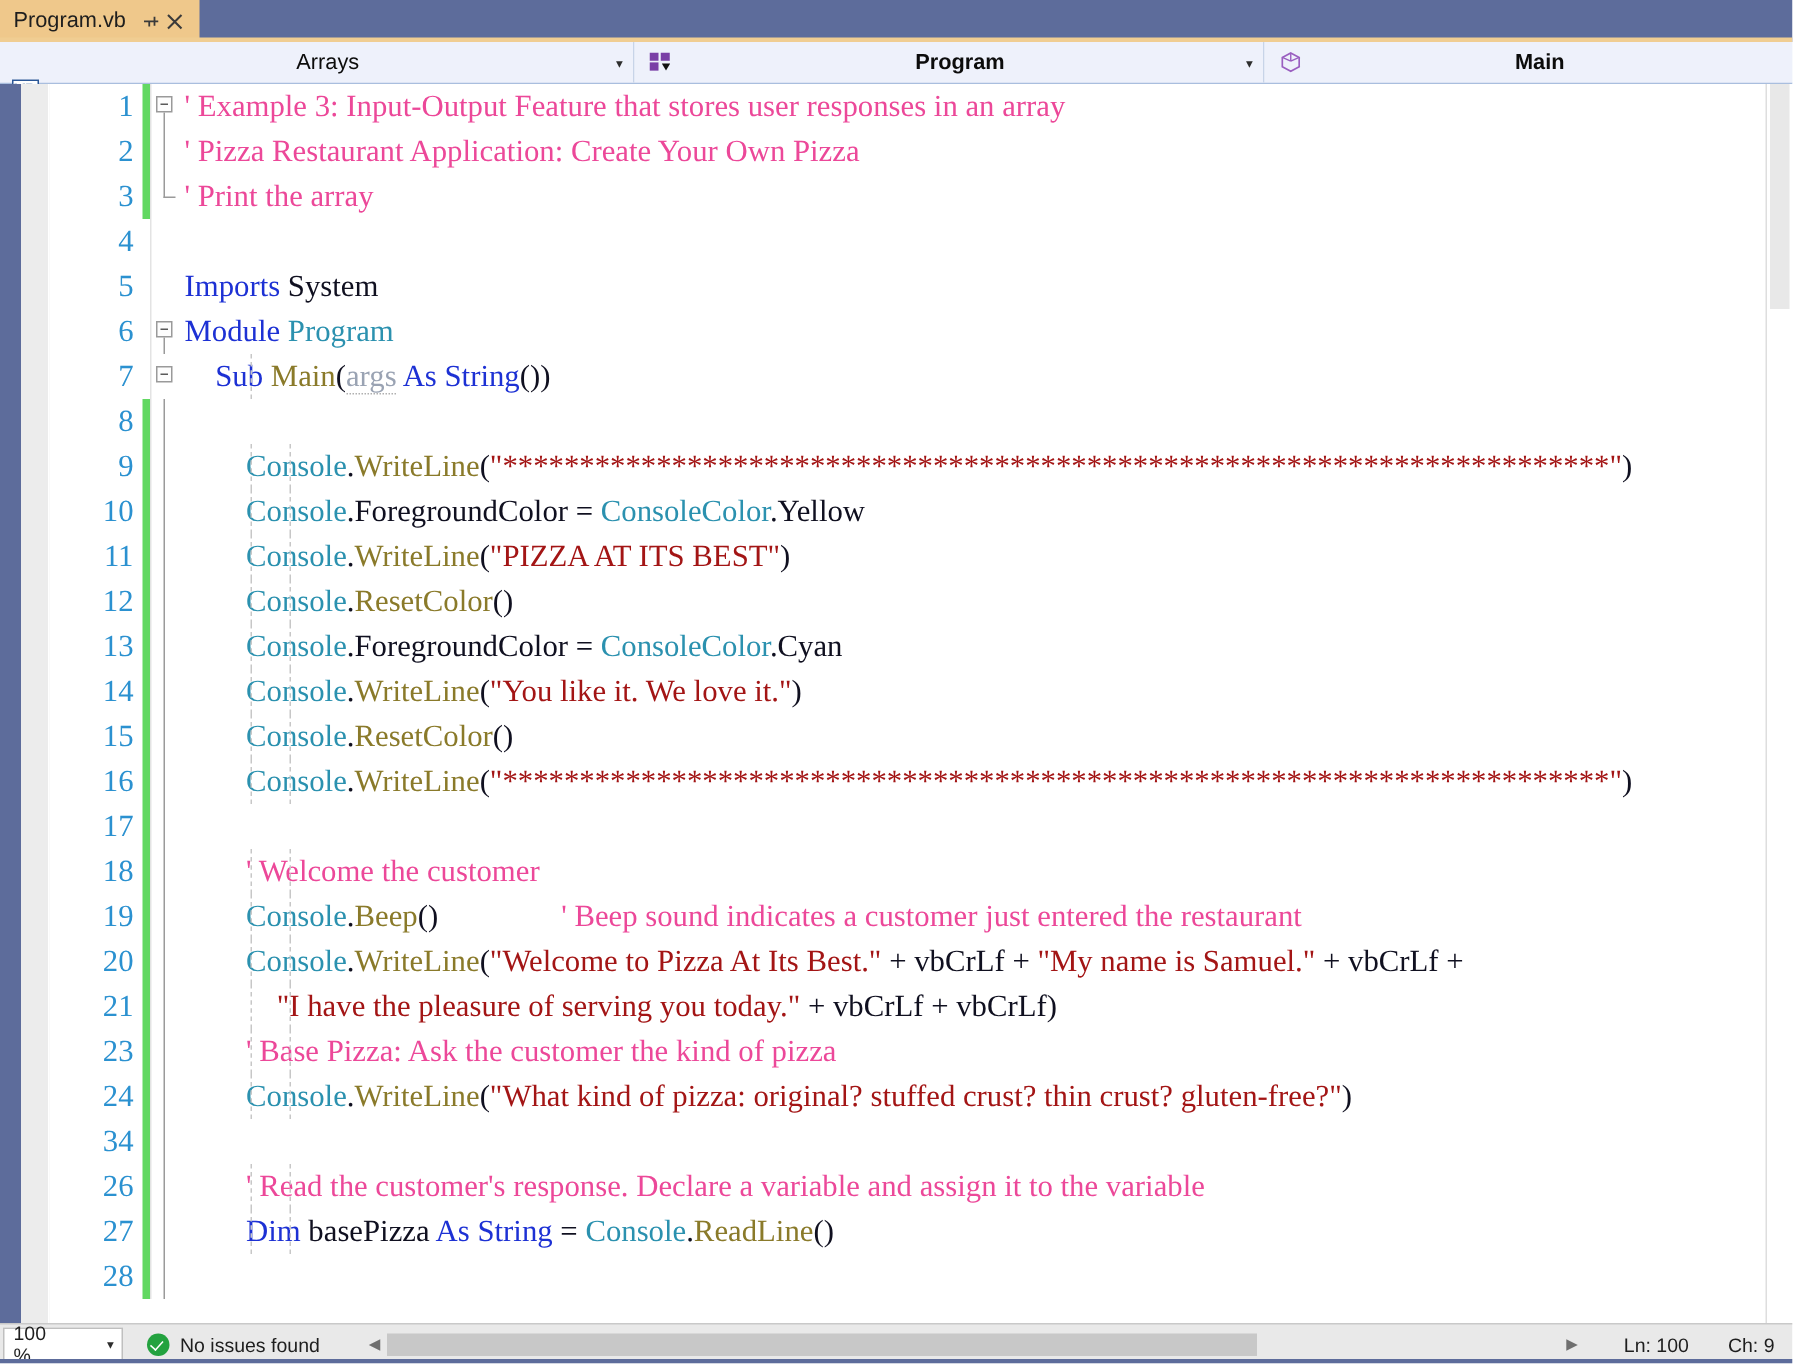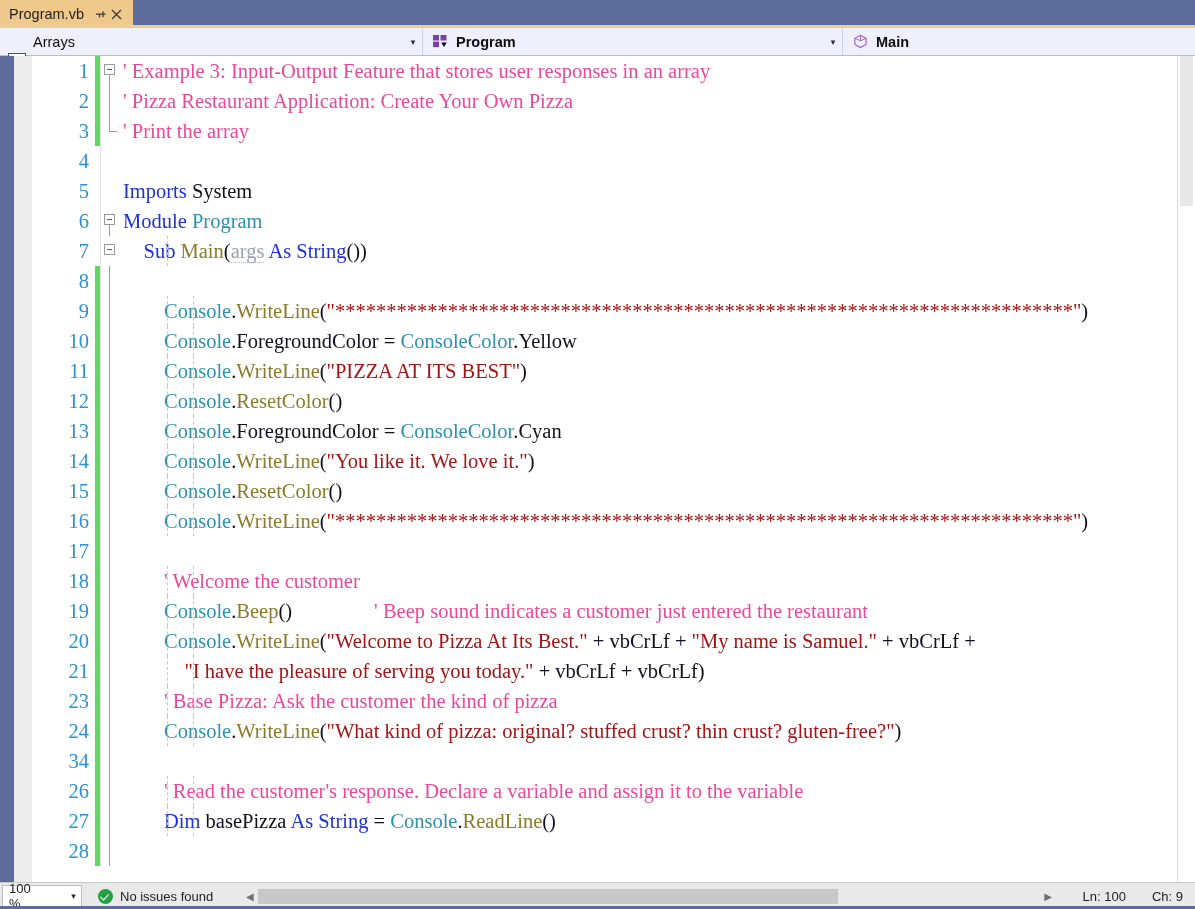--- a/index.html
+++ b/index.html
@@ -97,20 +97,21 @@
     margin-left: 6px;
     flex: 0 0 auto;
   }
   .nav-combo .nav-label {
     flex: 1 1 auto;
     padding-left: 5px;
     color: #0c0c0c;
     font-weight: bold;
     white-space: nowrap;
     overflow: hidden;
+    text-align: center;
   }
   .nav-combo.c1 .nav-label { font-weight: normal; }
   .nav-combo .nav-arrow {
     width: 18px;
     flex: 0 0 auto;
     display: flex;
     align-items: center;
     justify-content: center;
     color: #2d2d2d;
     font-size: 9px;

